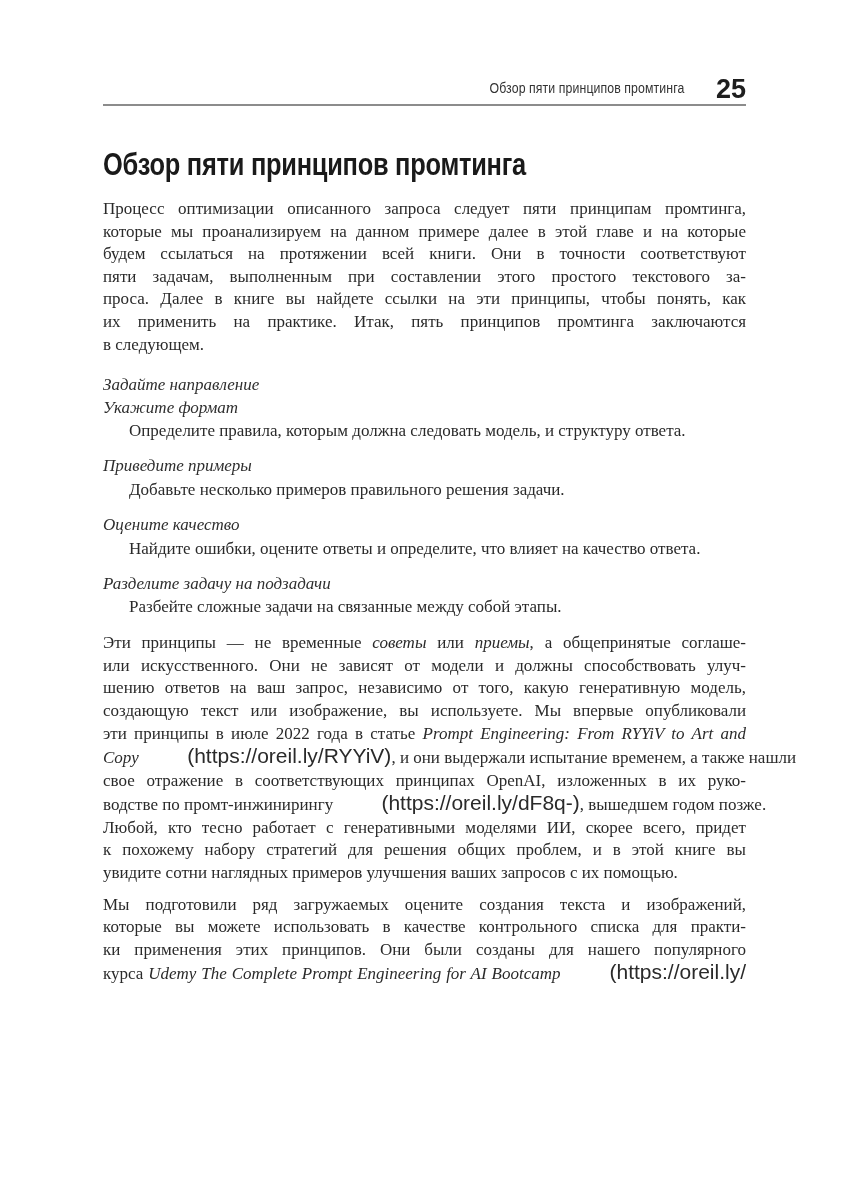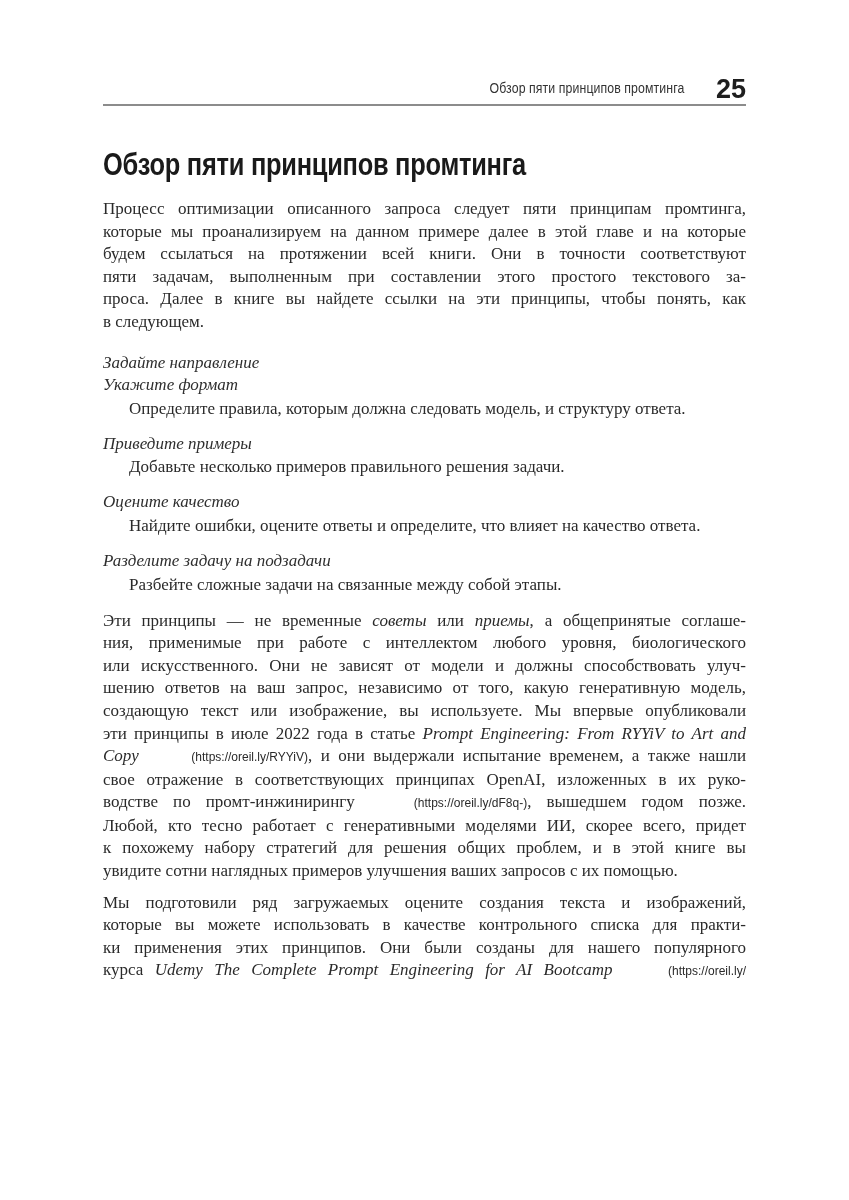--- a/index.html
+++ b/index.html
@@ -12,21 +12,21 @@
   h1.section-title { position: absolute; left: 103px; top: 145px; margin: 0; font-family: "Liberation Sans", sans-serif; font-weight: bold; font-size: 31px; line-height: 40px; color: #1a1a1a; transform: scaleX(0.82); transform-origin: left center; white-space: nowrap; letter-spacing: -0.3px; }
   .body { position: absolute; left: 103px; top: 198px; width: 643px; font-family: "Liberation Serif", serif; font-size: 17px; line-height: 22.6px; color: #2a2a2a; }
   p { margin: 0; text-align: justify; }
   .para-intro { margin-bottom: 18px; }
   dl { margin: 0 4px 14px 0; }
   dt { font-style: italic; margin: 0; line-height: 22.6px; color: #2e2e2e; }
   dd { margin: 0 0 13px 26px; line-height: 23px; text-align: justify; }
   dd:last-child { margin-bottom: 0; }
   .para { margin-bottom: 9px; }
   em { font-style: italic; }
-  .url { font-family: "Liberation Sans", sans-serif; font-size: 12px; color: #2a2a2a; margin-left: 44px; }
+  .url { font-family: "Liberation Sans", sans-serif; font-size: 21px; color: #2a2a2a; margin-left: 44px; }
   .line { display: block; text-align: justify; text-align-last: justify; white-space: nowrap; }
   .line.last { text-align-last: left; }
 </style>
 </head>
 <body>
 
 <div class="page">
 
   <div class="running-header">
     <span class="running-title">Обзор пяти принципов промтинга</span>
@@ -37,20 +37,21 @@
   <h1 class="section-title">Обзор пяти принципов промтинга</h1>
 
   <div class="body">
 
     <p class="para-intro">
       <span class="line">Процесс оптимизации описанного запроса следует пяти принципам промтинга,</span>
       <span class="line">которые мы проанализируем на данном примере далее в этой главе и на которые</span>
       <span class="line">будем ссылаться на протяжении всей книги. Они в точности соответствуют</span>
       <span class="line">пяти задачам, выполненным при составлении этого простого текстового за-</span>
       <span class="line">проса. Далее в книге вы найдете ссылки на эти принципы, чтобы понять, как</span>
+      <span class="line">их применить на практике. Итак, пять принципов промтинга заключаются</span>
       <span class="line last">в следующем.</span>
     </p>
 
     <dl>
       <dt>Задайте направление</dt>
       <dt>Укажите формат</dt>
       <dd>
         <span class="line last">Определите правила, которым должна следовать модель, и структуру ответа.</span>
       </dd>
       <dt>Приведите примеры</dt>
@@ -62,21 +63,20 @@
         <span class="line last">Найдите ошибки, оцените ответы и определите, что влияет на качество ответа.</span>
       </dd>
       <dt>Разделите задачу на подзадачи</dt>
       <dd>
         <span class="line last">Разбейте сложные задачи на связанные между собой этапы.</span>
       </dd>
     </dl>
 
     <p class="para">
       <span class="line"><span>Эти принципы — не временные </span><em>советы</em><span> или </span><em>приемы</em><span>, а общепринятые соглаше-</span></span>
-      <span class="line">ния, применимые при работе с интеллектом любого уровня, биологического</span>
       <span class="line">или искусственного. Они не зависят от модели и должны способствовать улуч-</span>
       <span class="line">шению ответов на ваш запрос, независимо от того, какую генеративную модель,</span>
       <span class="line">создающую текст или изображение, вы используете. Мы впервые опубликовали</span>
       <span class="line"><span>эти принципы в июле 2022 года в статье </span><em>Prompt Engineering: From RYYiV to Art and</em></span>
       <span class="line"><em>Copy</em> <span class="url">(https://oreil.ly/RYYiV)</span><span>, и они выдержали испытание временем, а также нашли</span></span>
       <span class="line">свое отражение в соответствующих принципах OpenAI, изложенных в их руко-</span>
       <span class="line"><span>водстве по промт-инжинирингу </span><span class="url">(https://oreil.ly/dF8q-)</span><span>, вышедшем годом позже.</span></span>
       <span class="line">Любой, кто тесно работает с генеративными моделями ИИ, скорее всего, придет</span>
       <span class="line">к похожему набору стратегий для решения общих проблем, и в этой книге вы</span>
       <span class="line last">увидите сотни наглядных примеров улучшения ваших запросов с их помощью.</span>

